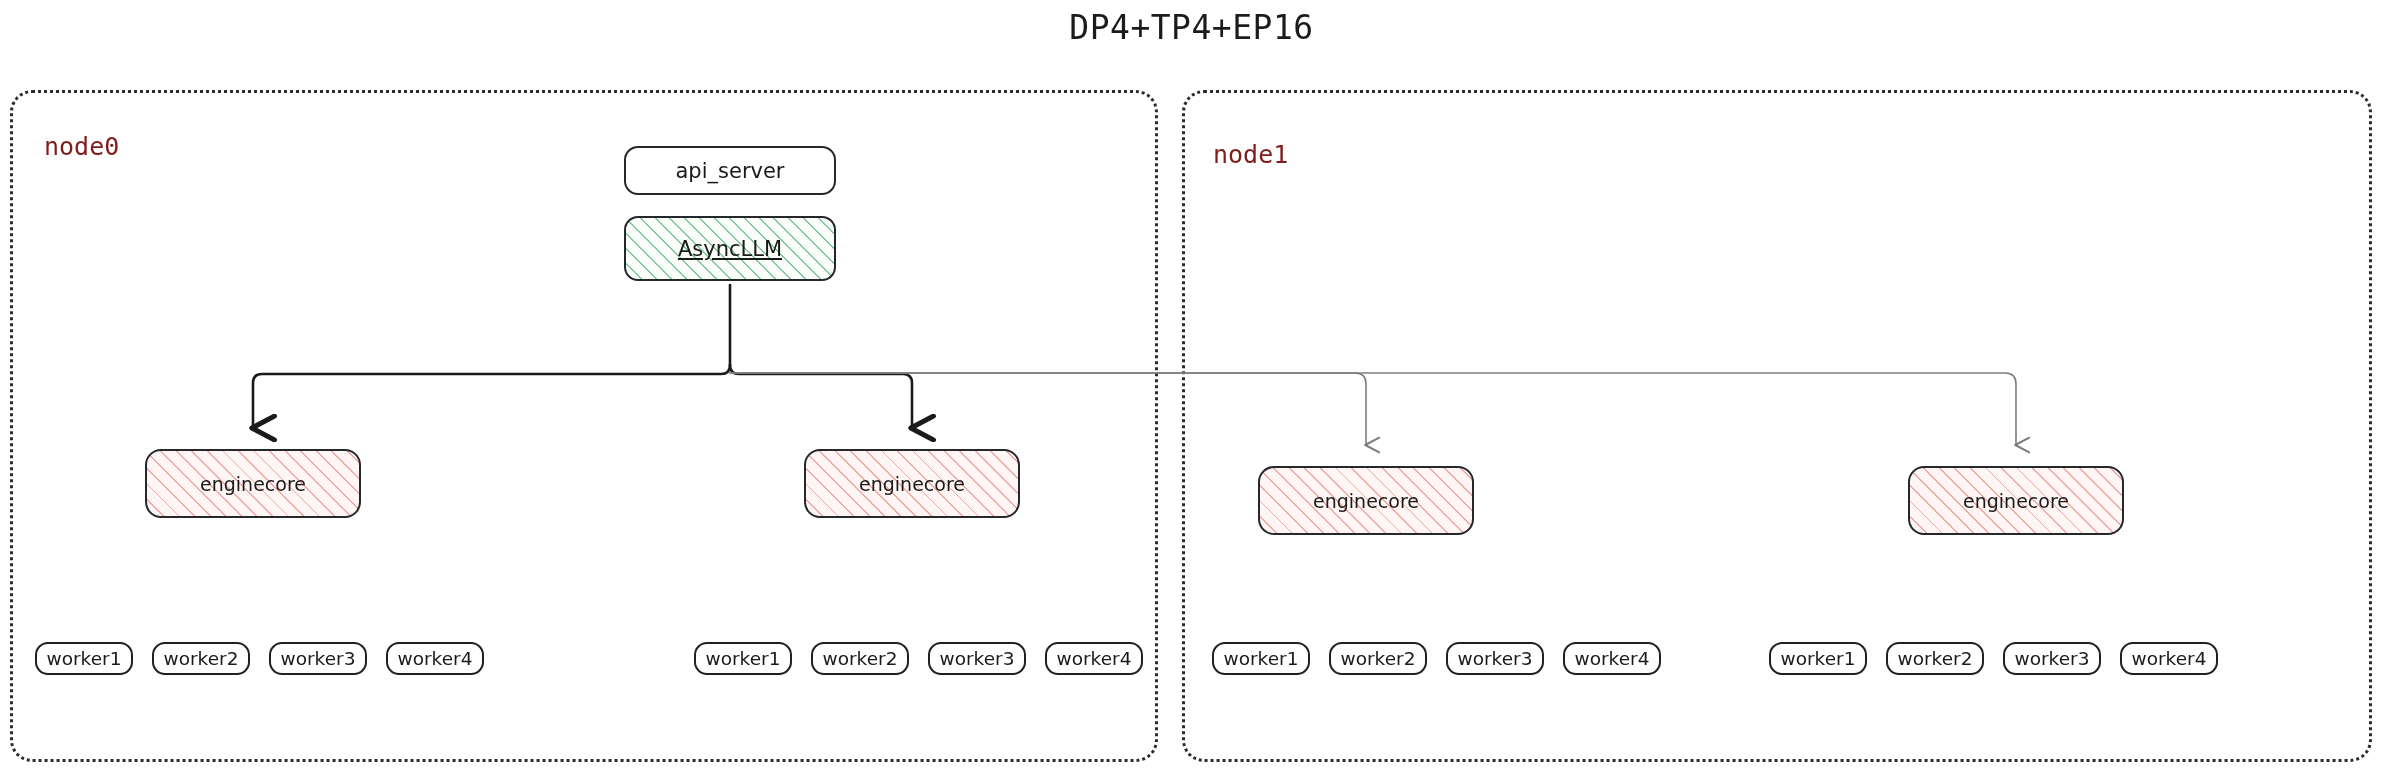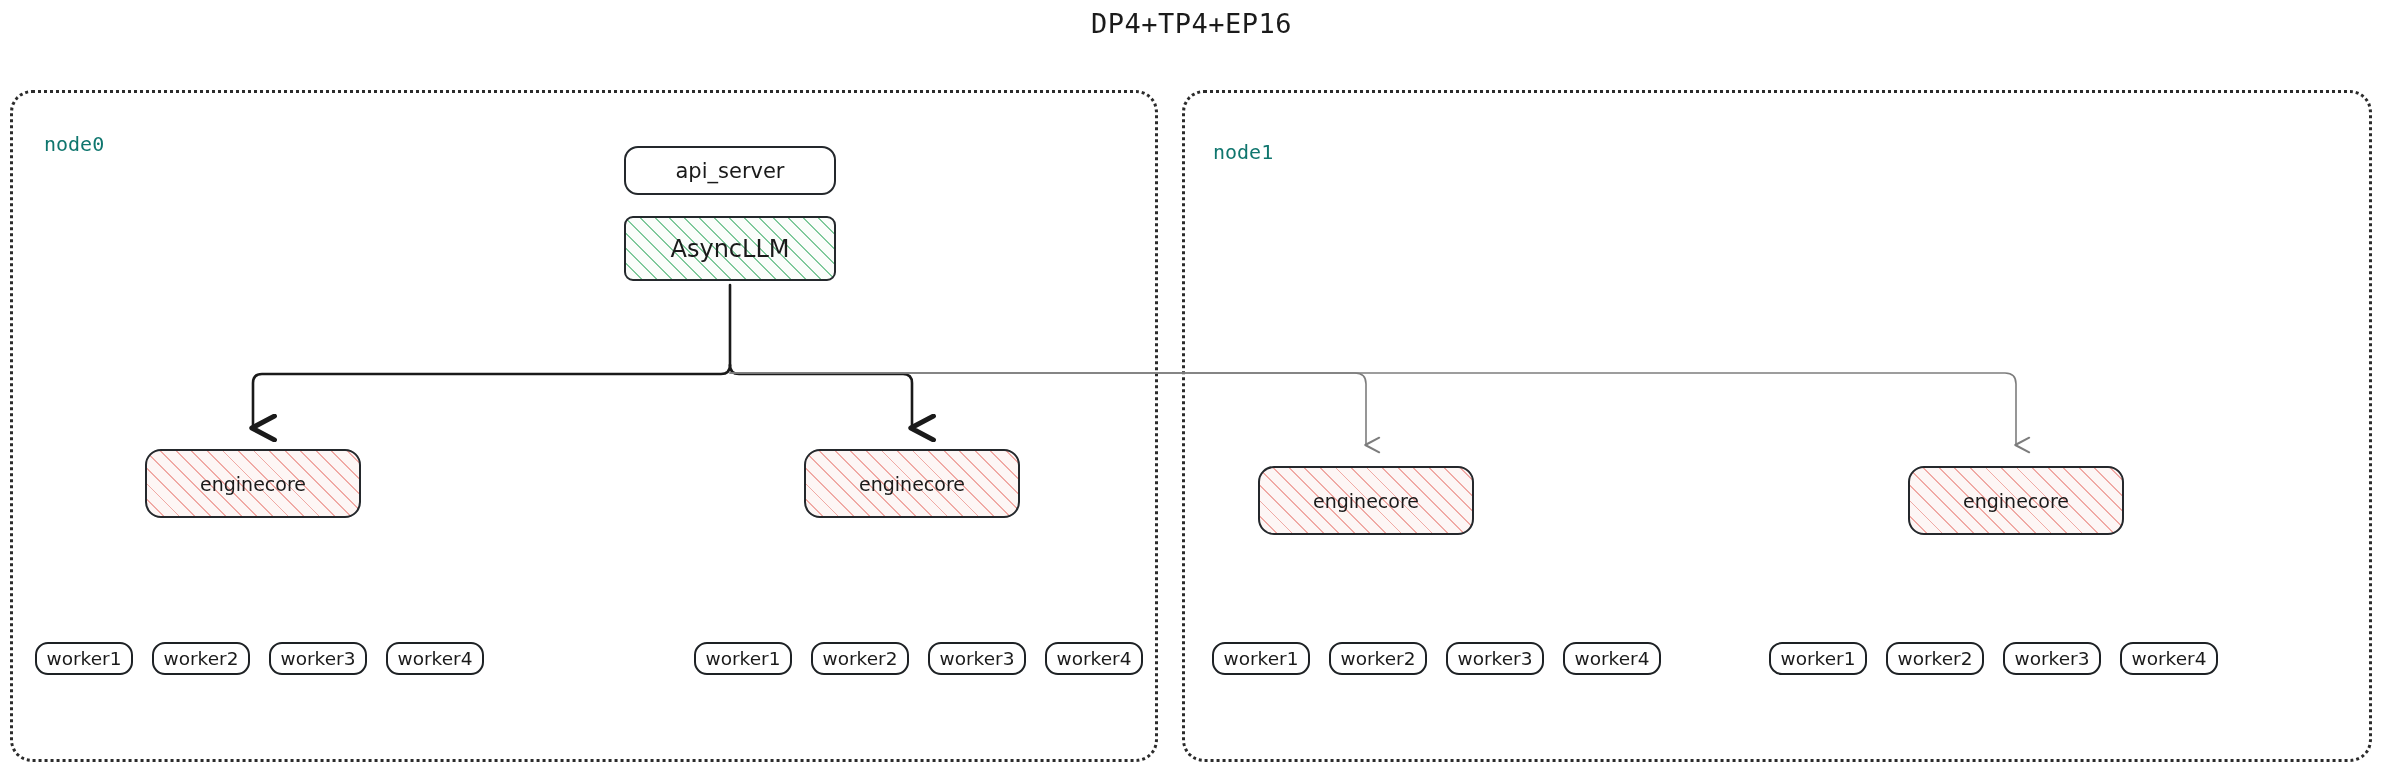--- a/index.html
+++ b/index.html
@@ -19,39 +19,39 @@
   }
 
   
   #diagram-title {
     position: absolute;
     left: 0;
     top: 8px;
     width: 2383px;
     text-align: center;
     font-family: "DejaVu Sans Mono", monospace;
-    font-size: 27px;
+    font-size: 33px;
     color: #1b1b1b;
     letter-spacing: 0.5px;
     white-space: pre;
   }
 
   
   .node-container {
     position: absolute;
     border: 3px dotted #2b2b2b;
     border-radius: 22px;
     background: transparent;
     box-sizing: border-box;
   }
   .node-label {
     position: absolute;
     font-family: "DejaVu Sans Mono", monospace;
-    font-size: 20px;
-    color: #0f766e;
+    font-size: 25px;
+    color: #7f1d1d;
     white-space: pre;
   }
 
   
   #edge-layer {
     position: absolute;
     left: 0;
     top: 0;
     width: 2383px;
     height: 773px;
@@ -71,29 +71,30 @@
 
   .box-plain {
     background: #ffffff;
     border: 2.2px solid #24282c;
     border-radius: 14px;
     font-size: 21px;
   }
 
   .box-async {
     border: 2.4px solid #24282c;
-    border-radius: 9px;
-    font-size: 24px;
+    border-radius: 14px;
+    font-size: 21px;
     background-color: #fbfdfb;
     background-image: repeating-linear-gradient(
         45deg,
         #7fc99b 0px,
         #7fc99b 1.4px,
         rgba(255,255,255,0) 1.4px,
         rgba(255,255,255,0) 10.5px);
+    text-decoration: underline;
   }
 
   .box-engine {
     border: 2.6px solid #24282c;
     border-radius: 16px;
     font-size: 19px;
     background-color: #fdf6f5;
     background-image: repeating-linear-gradient(
         45deg,
         #f0a9a4 0px,

